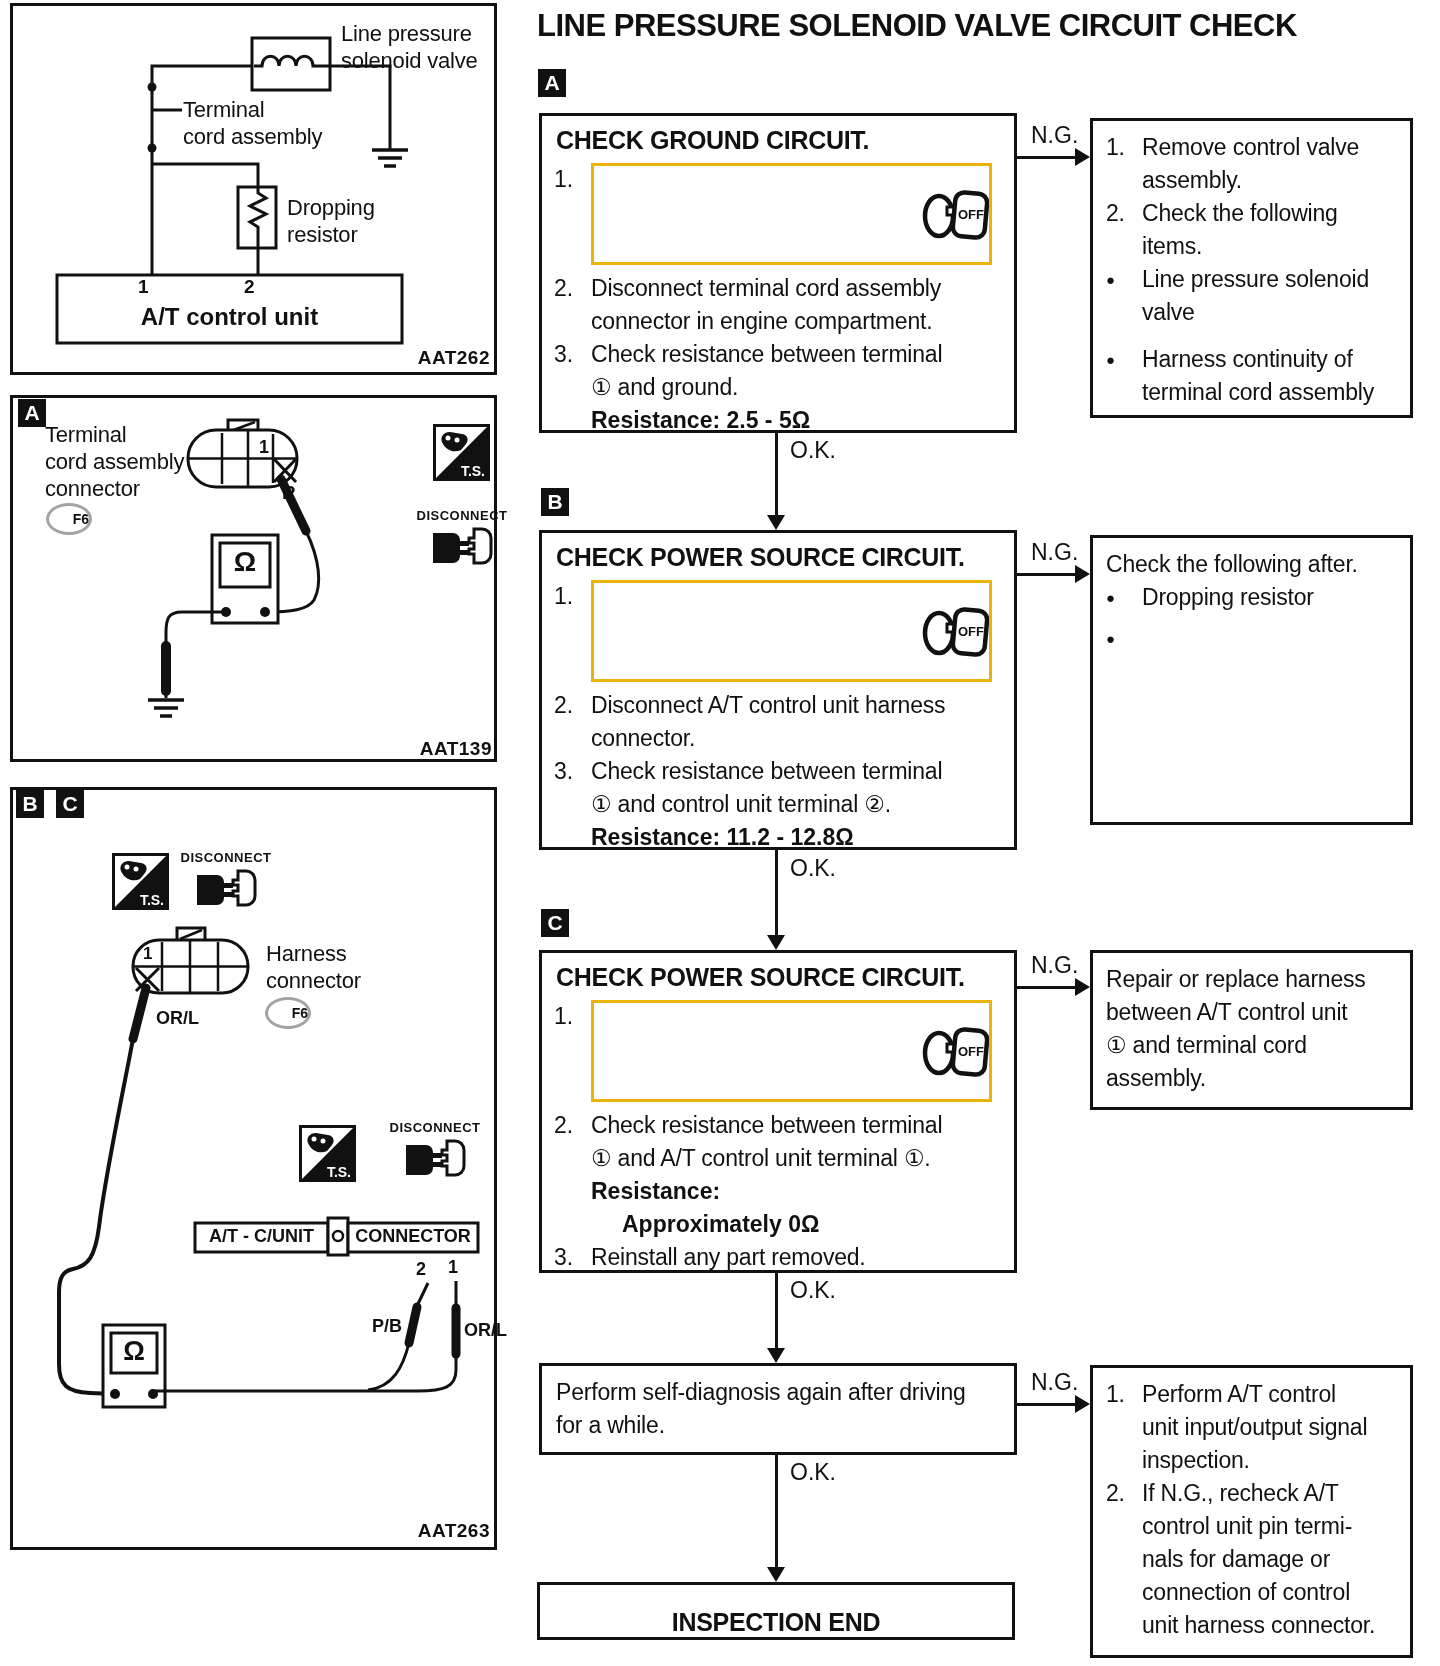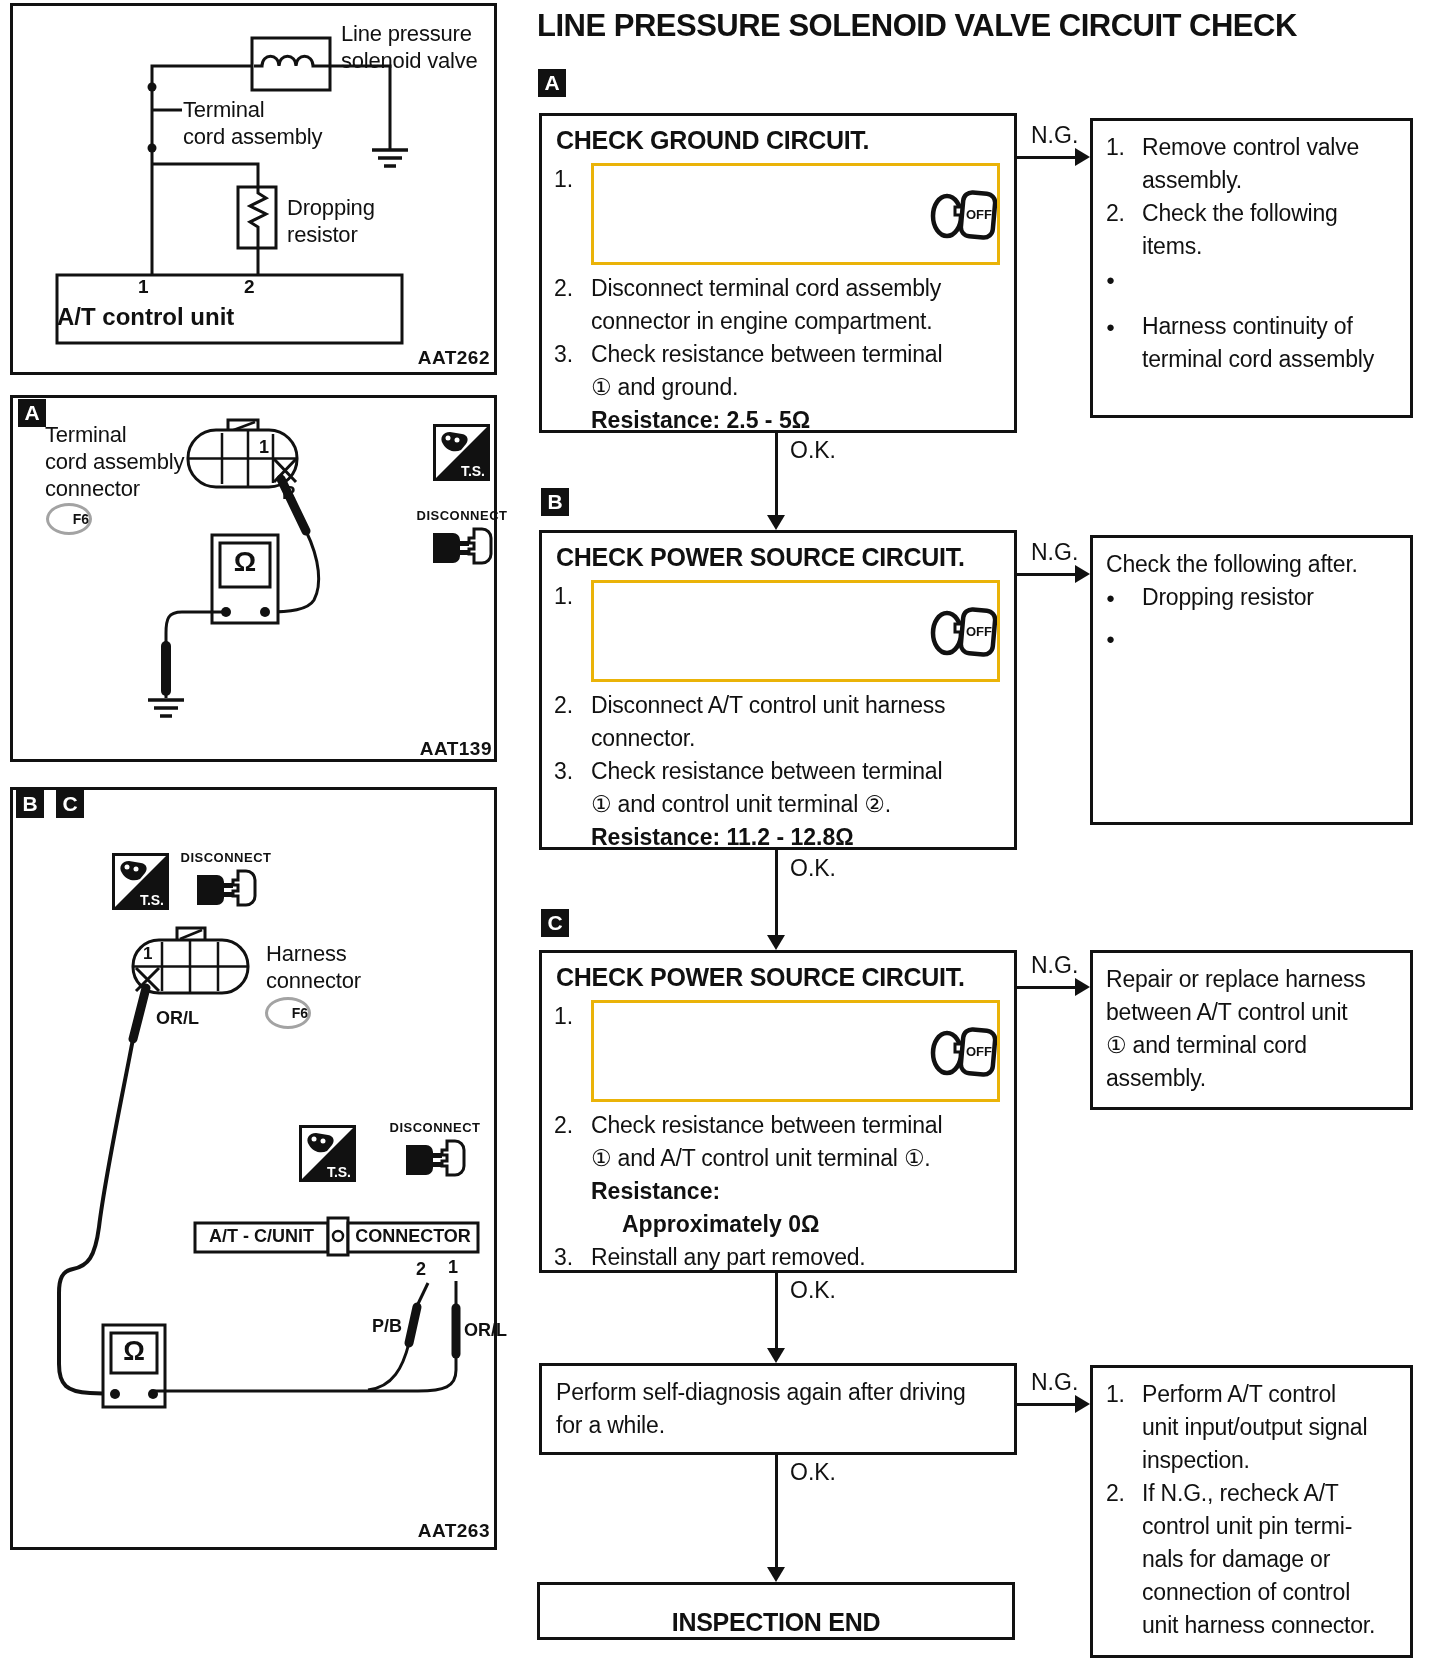--- a/index.html
+++ b/index.html
@@ -5,21 +5,21 @@
   html,body{margin:0;padding:0;background:#fff}
   #page{position:relative;width:1440px;height:1666px;background:#fff;overflow:hidden;
         font-family:"Liberation Sans","DejaVu Sans",sans-serif;color:#111}
   .abs{position:absolute}
   #title{position:absolute;left:537px;top:8px;font-size:31px;font-weight:bold;letter-spacing:-0.5px;white-space:nowrap}
   .badge{position:absolute;width:28px;height:28px;background:#111;color:#fff;font-weight:bold;font-size:21px;
          display:flex;align-items:center;justify-content:center}
   .lbl{position:absolute;font-size:22px;line-height:27px;white-space:nowrap;letter-spacing:-0.2px}
   .wlbl{position:absolute;font-weight:bold;white-space:nowrap}
   .caption{position:absolute;font-weight:bold;font-size:19px;text-align:right;letter-spacing:0.5px}
-  .flowbox{position:absolute;border:3px solid #111;box-sizing:border-box;background:#fff;padding:8px 14px 4px 12px}
+  .flowbox{position:absolute;border:3px solid #111;box-sizing:border-box;background:#fff;padding:8px 22px 4px 12px}
   .fb-h{font-weight:bold;font-size:25px;margin:2px 0 8px 2px;letter-spacing:-0.3px;white-space:nowrap}
   .fb-row{display:flex}
   .fb-mk{width:37px;flex:none;font-size:23px;line-height:33px}
   .fb-tx{font-size:23px;line-height:33px;letter-spacing:-0.2px;white-space:nowrap}
   .fb-res{font-size:23px;line-height:33px;font-weight:bold;margin-left:37px;white-space:nowrap}
   .fb-res2{margin-left:68px}
   .key-frame{flex:1;height:96px;border:3px solid #eab308;display:flex;align-items:center;justify-content:flex-end;margin-bottom:7px;position:relative}
   .key-icon{position:relative;width:70px;height:62px}
   .off-t{position:absolute;left:38px;top:24px;width:28px;text-align:center;font-size:13px;font-weight:bold;color:#111}
   .ngbox{position:absolute;border:3px solid #111;box-sizing:border-box;background:#fff;
@@ -79,21 +79,21 @@
   <div class="lbl" style="left:183px;top:96px">
     <div>Terminal</div>
       <div>cord assembly</div>
   </div>
   <div class="lbl" style="left:287px;top:194px">
     <div>Dropping</div>
       <div>resistor</div>
   </div>
   <div class="wlbl" style="left:138px;top:276px;font-size:19px">1</div>
   <div class="wlbl" style="left:244px;top:276px;font-size:19px">2</div>
-  <div class="wlbl" style="left:57px;top:303px;width:345px;font-size:24px">A/T control unit</div>
+  <div class="wlbl" style="left:57px;top:303px;width:345px;text-align:center;font-size:24px">A/T control unit</div>
   <div class="caption" style="left:392px;top:347px;width:98px">AAT262</div>
 
   <svg class="abs" style="left:10px;top:395px" width="487" height="367" viewBox="0 0 487 367">
     <rect x="1.5" y="1.5" width="484" height="364" fill="#fff" stroke="#111" stroke-width="3"></rect>
     <g>
       <rect x="218" y="25" width="30" height="13" fill="#fff" stroke="#111" stroke-width="3"></rect>
       <path d="M221,36 L245,27" stroke="#111" stroke-width="2.5"></path>
       <rect x="178" y="35" width="109" height="57" rx="28" fill="#fff" stroke="#111" stroke-width="3"></rect>
       <path d="M178,63.5 H287" stroke="#111" stroke-width="2.5"></path>
       <path d="M212,38 V89 M238,36 V92 M263,39 V88" stroke="#111" stroke-width="2.5"></path>
@@ -370,20 +370,24 @@
     </div>
     <div class="ng-row">
       <span class="mk">2.</span>
       <div>
           <div>Check the following</div>
           <div>items.</div>
         </div>
     </div>
     <div class="ng-row">
       <span class="mk bul">●</span>
+      <div>
+          <div>Line pressure solenoid</div>
+          <div>valve</div>
+        </div>
     </div>
     <div class="ng-row mt14">
       <span class="mk bul">●</span>
       <div>
           <div>Harness continuity of</div>
           <div>terminal cord assembly</div>
         </div>
     </div>
   </div>
 

